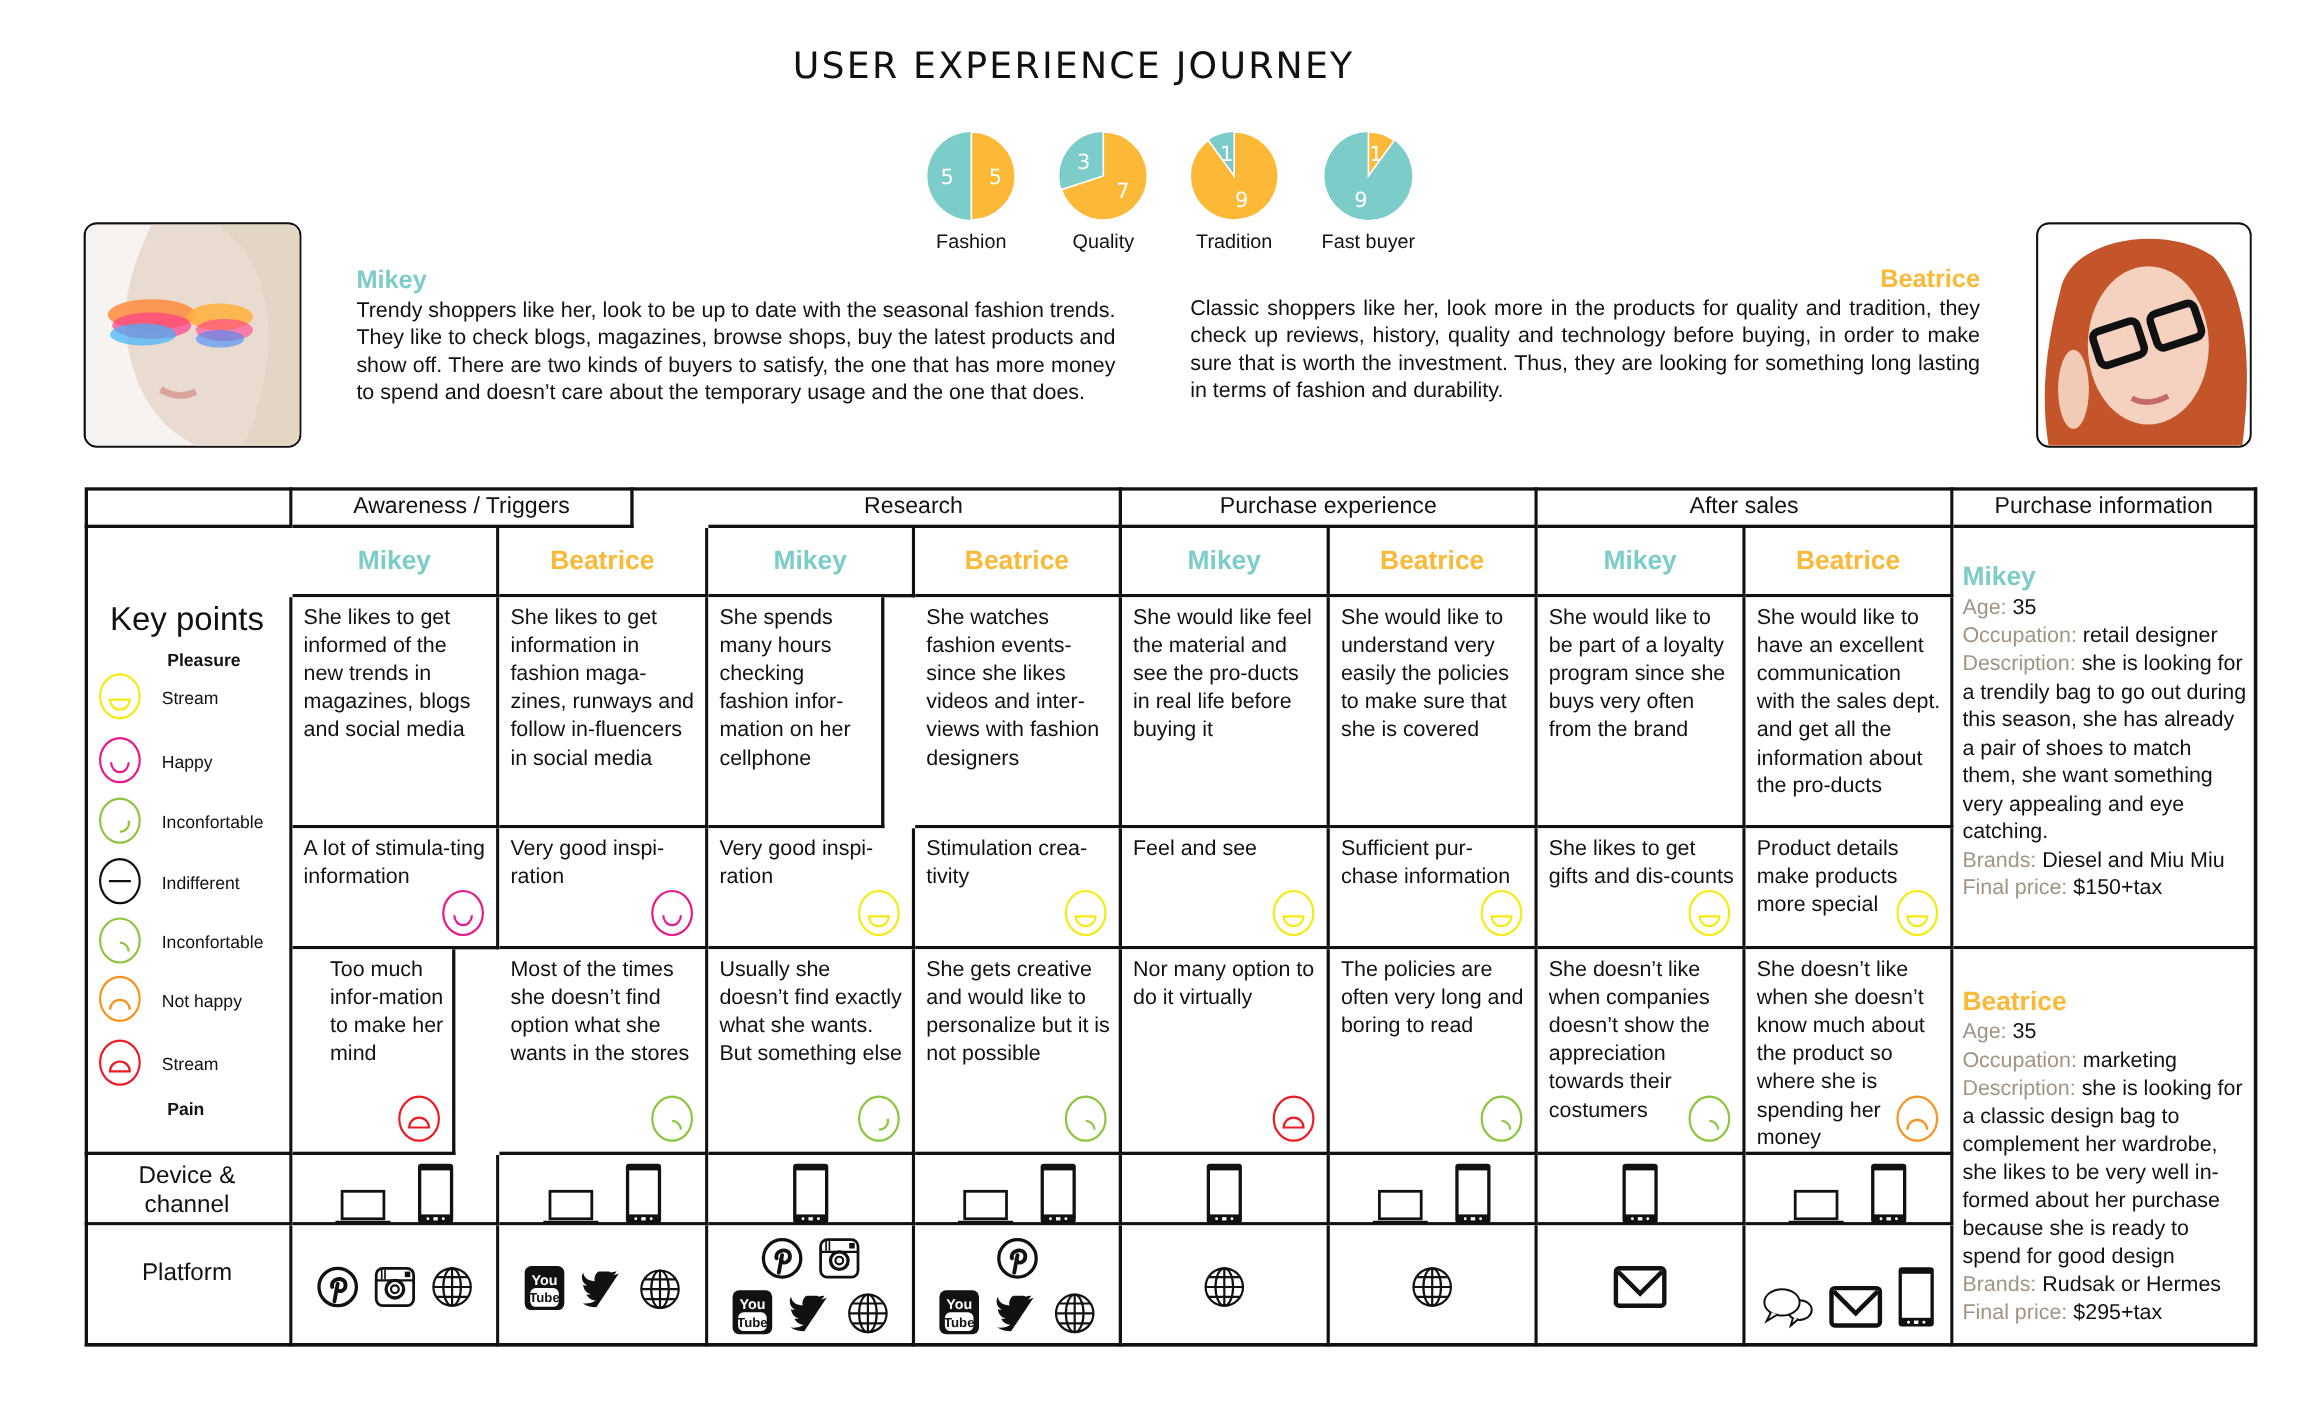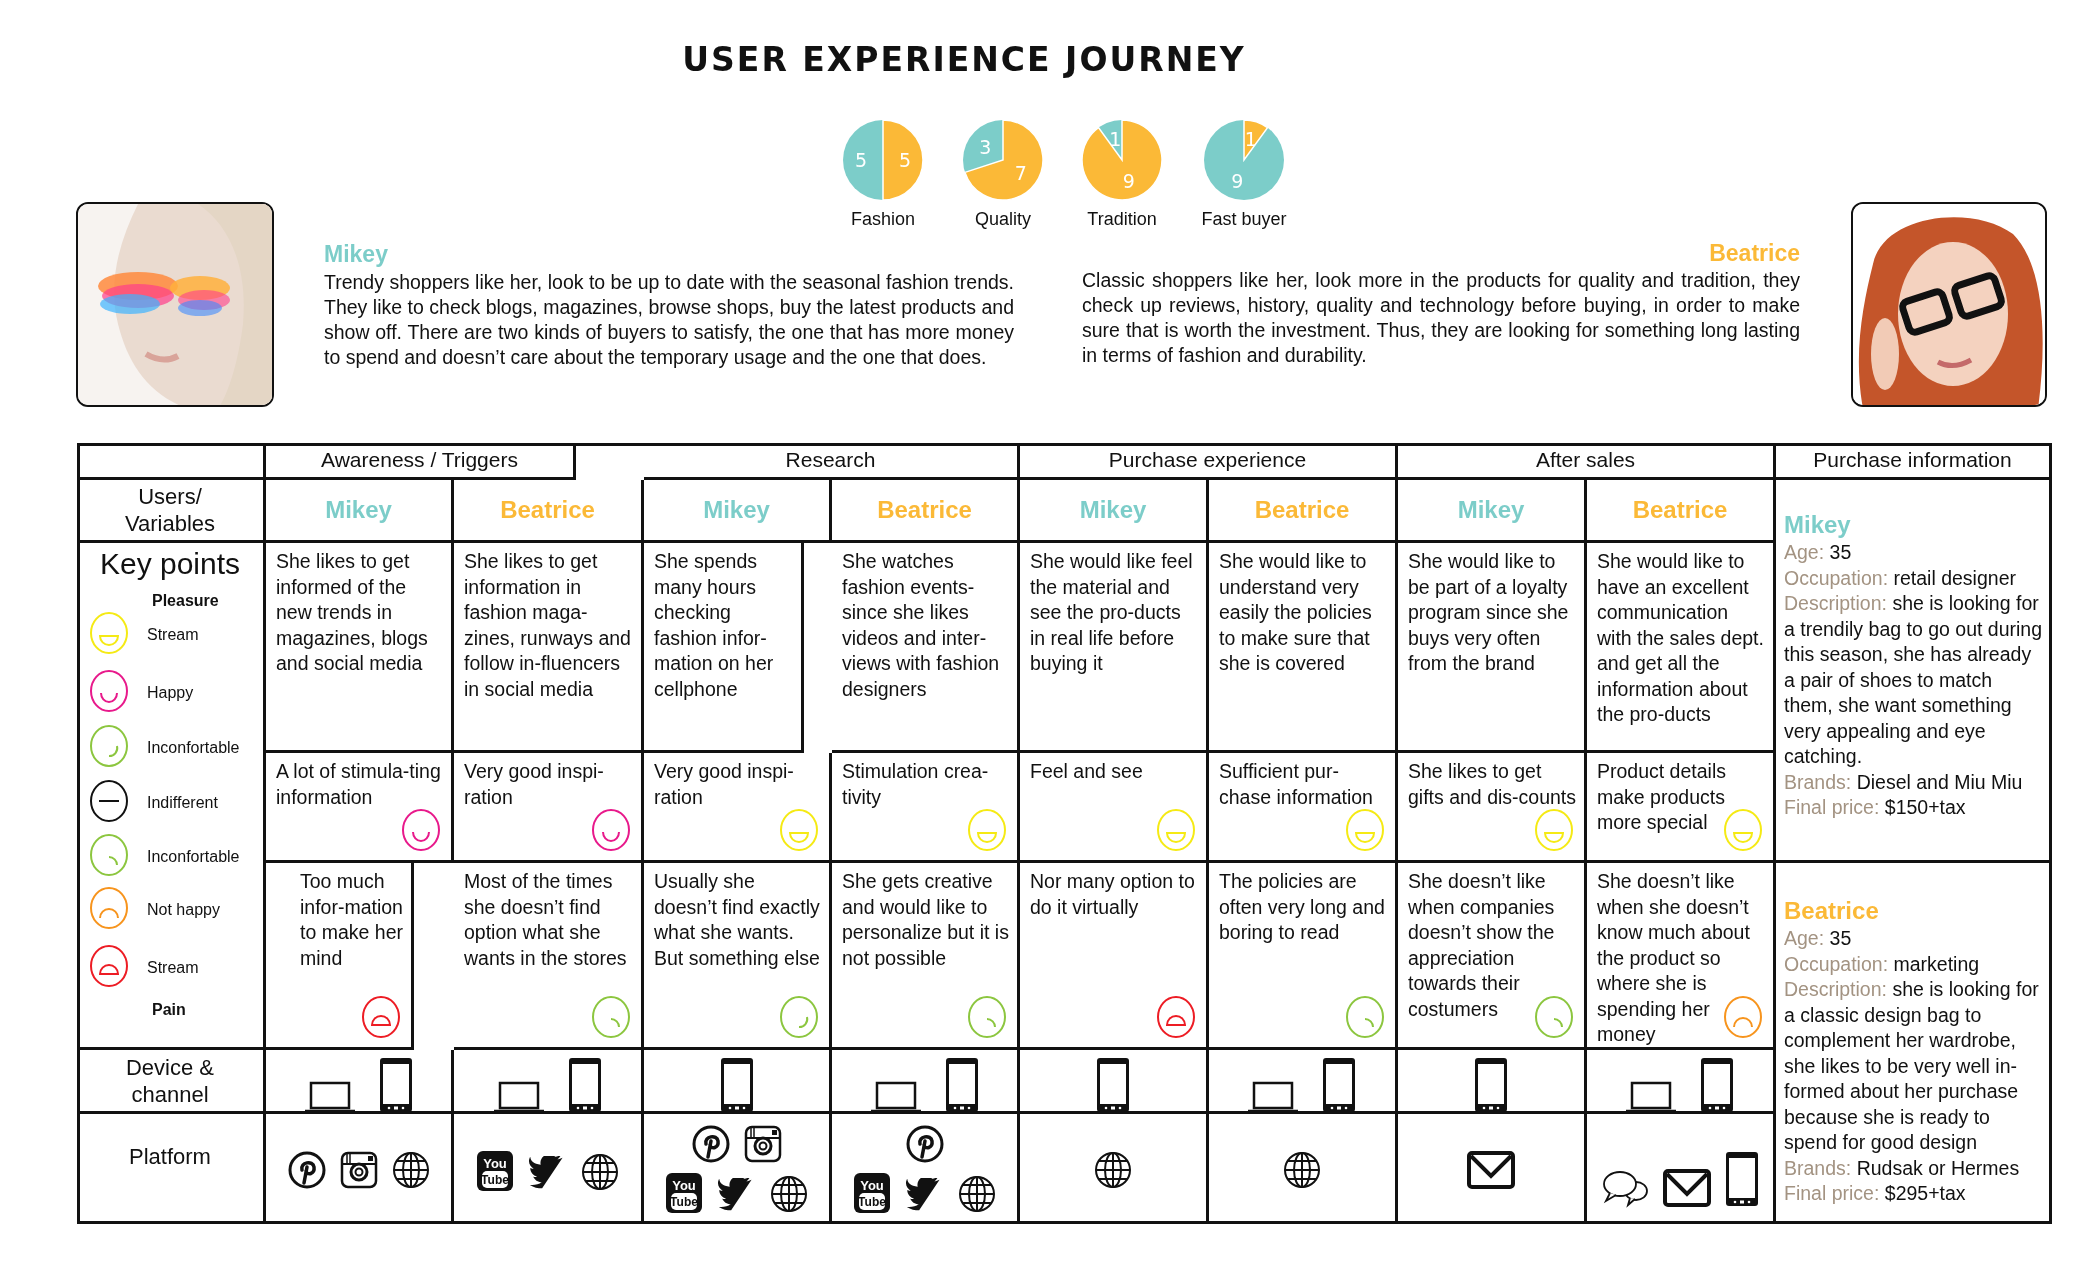--- a/index.html
+++ b/index.html
@@ -1,19 +1,19 @@
 <!DOCTYPE html>
 <html><head>
 <meta charset="utf-8">
 <style>
   * { box-sizing: border-box; margin: 0; padding: 0; }
   html, body { width: 2100px; height: 1275px; background: #ffffff; overflow: hidden; }
   body { position: relative; font-family: "Liberation Sans", sans-serif; color: #111; }
   .abs { position: absolute; }
-  .title { left: 0; width: 1928px; top: 40px; text-align: center; font-family: "DejaVu Sans", sans-serif; font-size: 33px; letter-spacing: 2px; font-weight: 700; color: #111; }
+  .title { left: 12px; width: 1928px; top: 40px; text-align: center; font-family: "DejaVu Sans", sans-serif; font-size: 33px; letter-spacing: 2px; font-weight: 400; color: #111; }
   .pie { width: 82px; height: 82px; }
   .pie-label { width: 160px; text-align: center; font-size: 18px; color: #111; }
   .photo { border: 2px solid #111; border-radius: 12px; overflow: hidden; background: #fff; }
   .persona-name { font-weight: bold; font-size: 23px; }
   .persona-text { font-size: 19.5px; line-height: 25px; text-align: justify; color: #111; }
   .mikey { color: #7ccdc9; }
   .beatrice { color: #fbb937; }
   .grid { position: absolute; left: 77px; top: 443px; width: 1975px; height: 781px; }
   .cell { position: absolute; border-right: 3px solid #111; border-bottom: 3px solid #111; background: #fff; }
   .outline { position: absolute; left: 77px; top: 443px; width: 1975px; height: 781px; border: 3px solid #111; pointer-events: none; }
@@ -111,23 +111,20 @@
     </div>
     <div class="cell stage" style="left: 943px; top: 0px; width: 378px; height: 37px;">
       <span>Purchase experience</span>
     </div>
     <div class="cell stage" style="left: 1321px; top: 0px; width: 378px; height: 37px;">
       <span>After sales</span>
     </div>
     <div class="cell stage" style="left: 1699px; top: 0px; width: 276px; height: 37px;">
       <span>Purchase information</span>
     </div>
-    <div class="cell rowhead" style="left: 0px; top: 37px; width: 189px; height: 63px;">
-      <span style="display: block; width: 110px;">Users/ Variables</span>
-    </div>
     <div class="cell " style="left: 0px; top: 100px; width: 189px; height: 507px;">
       <div style="position: absolute; left: 0px; right: 0px; top: 4px; text-align: center; font-size: 30px;">Key points</div>
       <div class="legend-head" style="left: 75px; top: 49px;">Pleasure</div>
       <div class="legend-item" style="top: 68px;">
         <span style="margin: 0px;"><svg width="40" height="44" viewBox="0 0 40 44">
             <ellipse cx="20" cy="22" rx="18" ry="20" fill="none" stroke="#f5ea14" stroke-width="2"></ellipse>
             <path d="M11 25 L29 25 A9 9 0 0 1 11 25 Z" fill="none" stroke="#f5ea14" stroke-width="2"></path>
           </svg></span>
         <span>Stream</span>
       </div>

